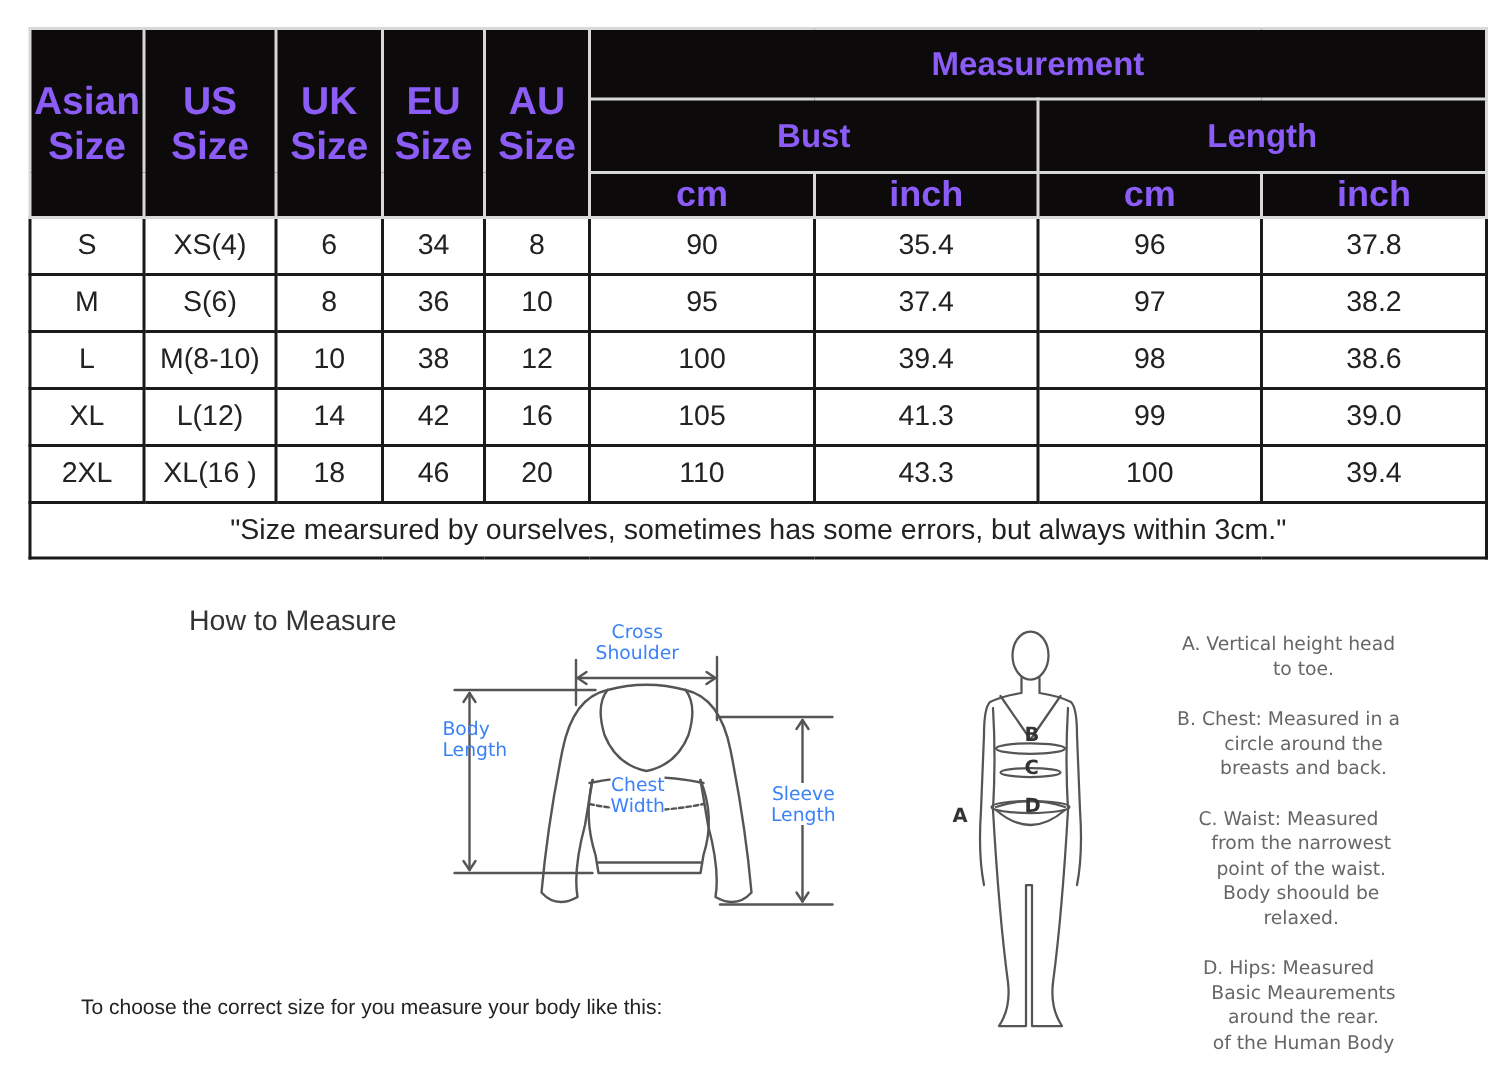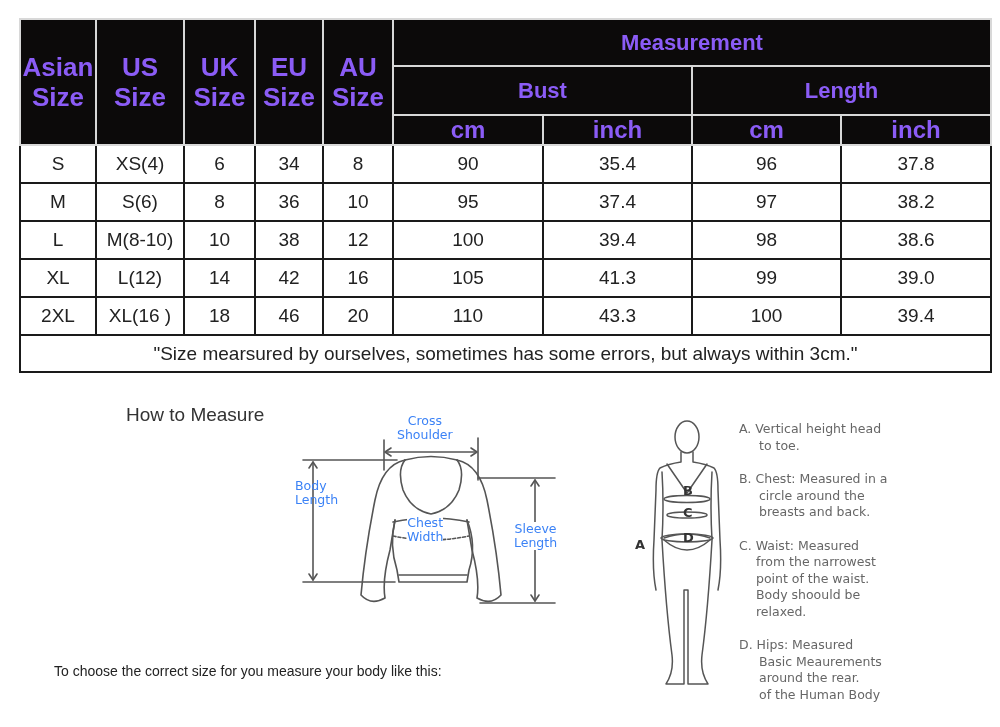--- a/index.html
+++ b/index.html
@@ -22,21 +22,21 @@
   .htm-title { position:absolute; left:126px; top:404px; font-size:19px; color:#333; }
   .instruction { position:absolute; left:54px; top:663px; font-size:14px; color:#222; }
 
   .garment { position:absolute; left:285px; top:410px; width:290px; height:200px; }
   .garment .lbl { position:absolute; font-family:"DejaVu Sans", sans-serif; font-size:12.5px; color:#3b82f6; line-height:14px; text-align:center; }
 
   .figure { position:absolute; left:630px; top:410px; width:110px; height:290px; }
   .figure .lbl { position:absolute; font-family:"DejaVu Sans", sans-serif; font-weight:bold; font-size:13px; color:#333; }
 
   .legend { position:absolute; left:739px; top:421px; width:240px; font-family:"DejaVu Sans", sans-serif; font-size:12.5px; color:#666; line-height:16.5px; }
-  .legend .item { margin-bottom:17px; }
+  .legend .item { margin-bottom:17px;text-align:center; }
   .legend .item .first { display:block; }
   .legend .item .rest { display:block; padding-left:20px; }
 </style>
 </head>
 <body>
 
 <table class="size-table">
   <colgroup>
     <col style="width:76px">
       <col style="width:88px">

